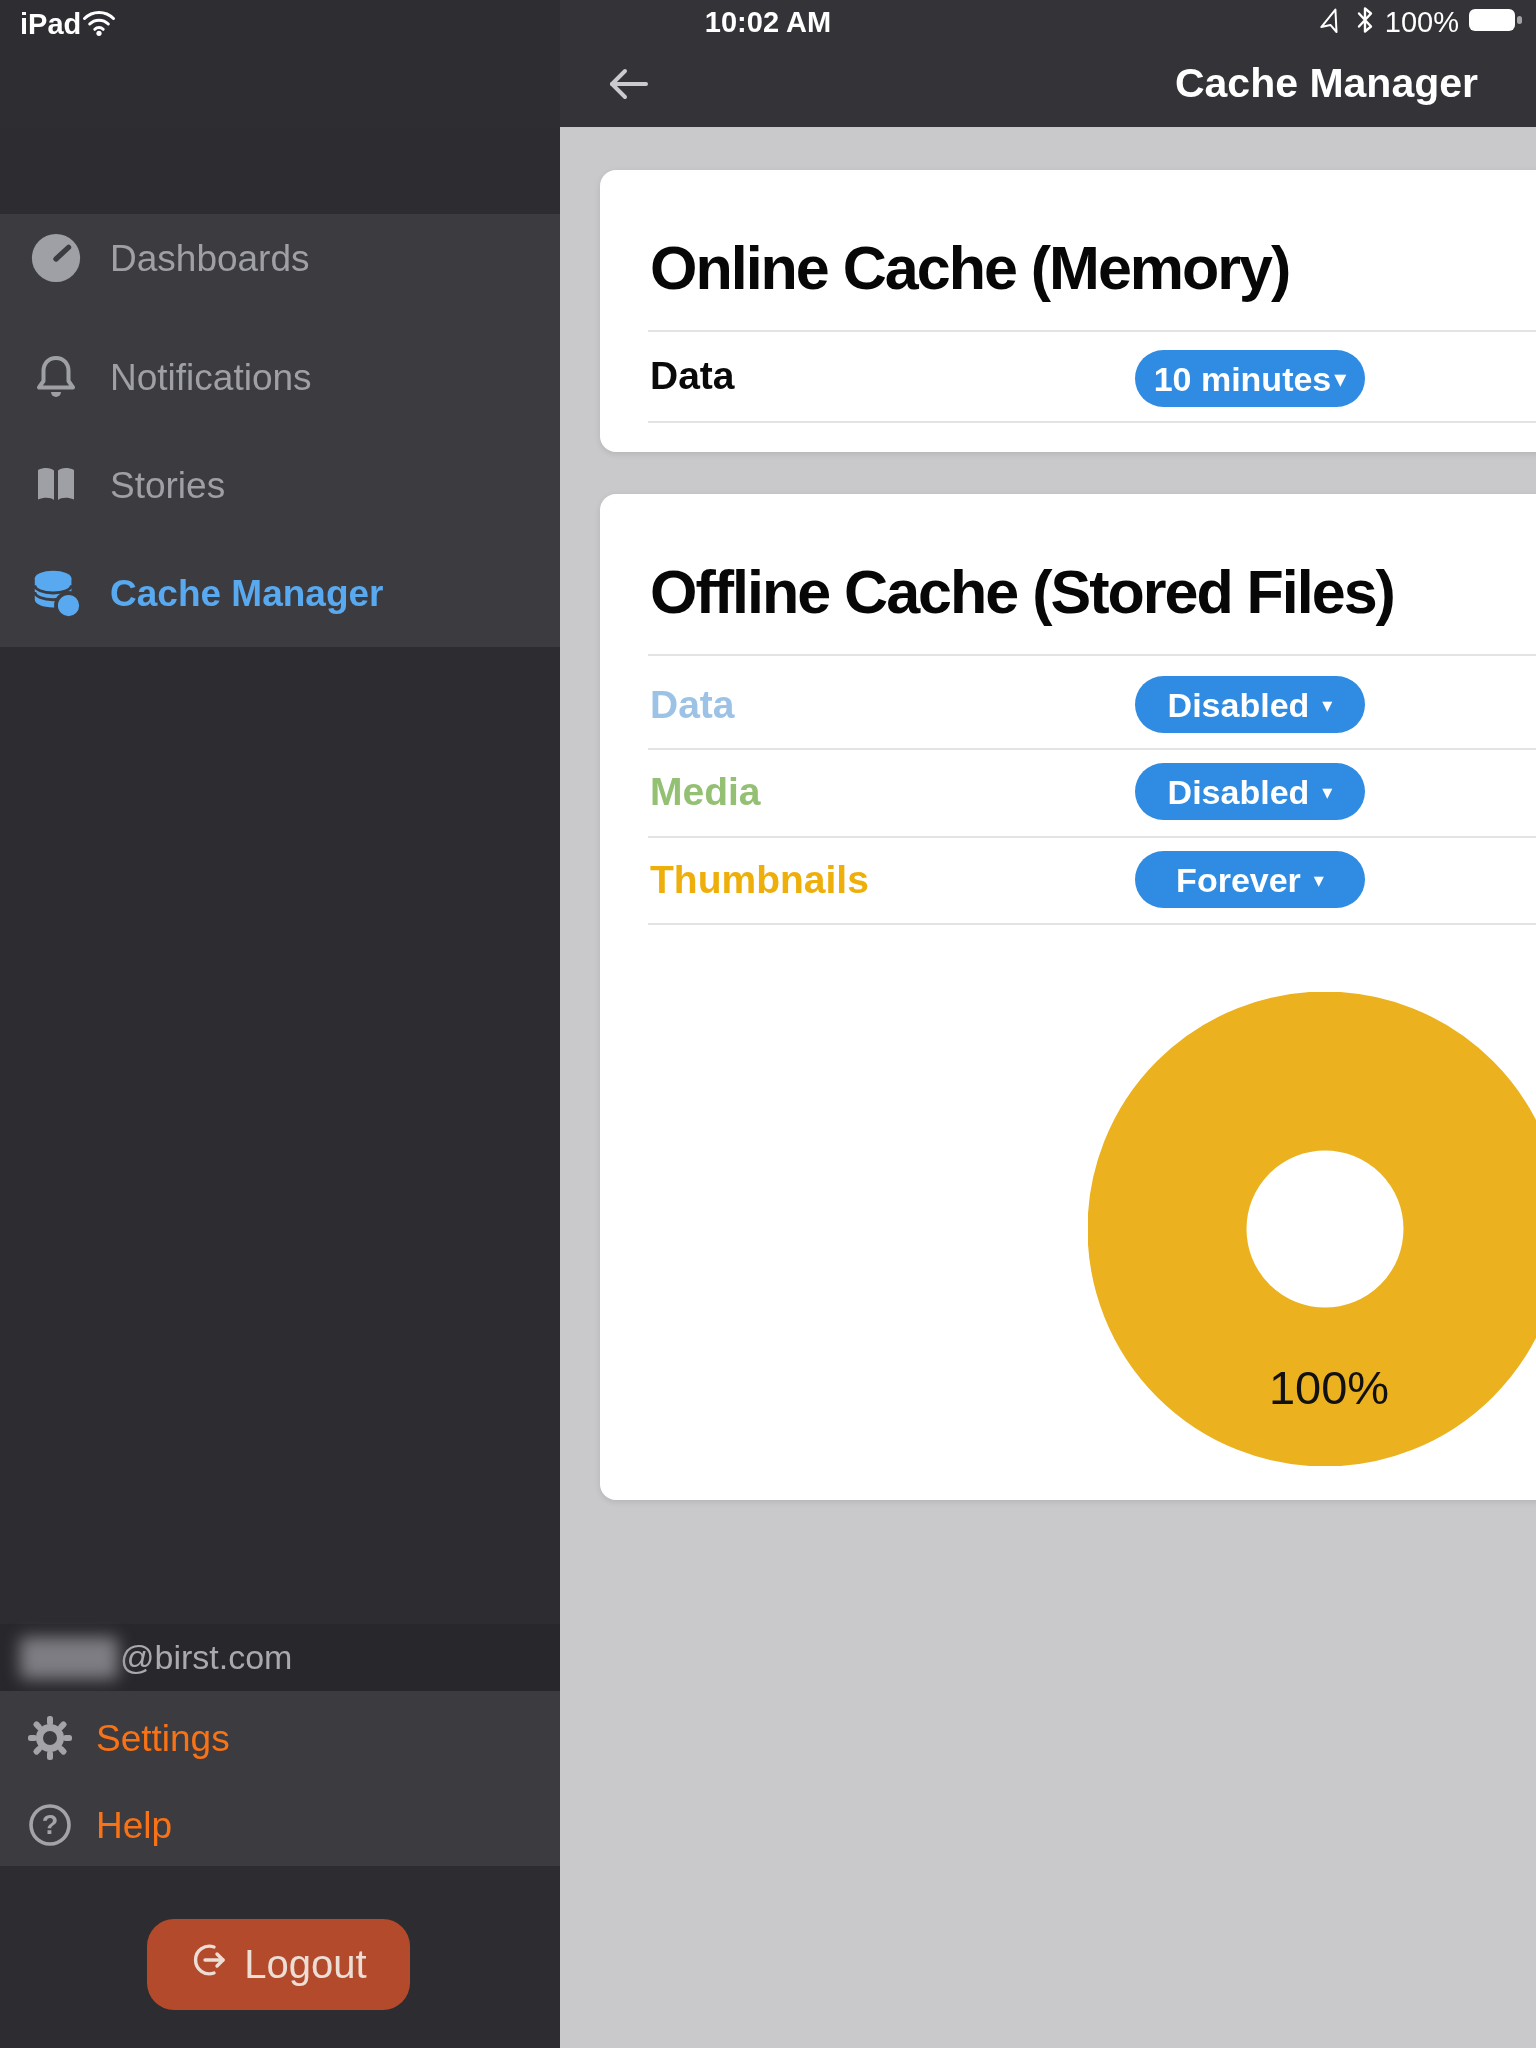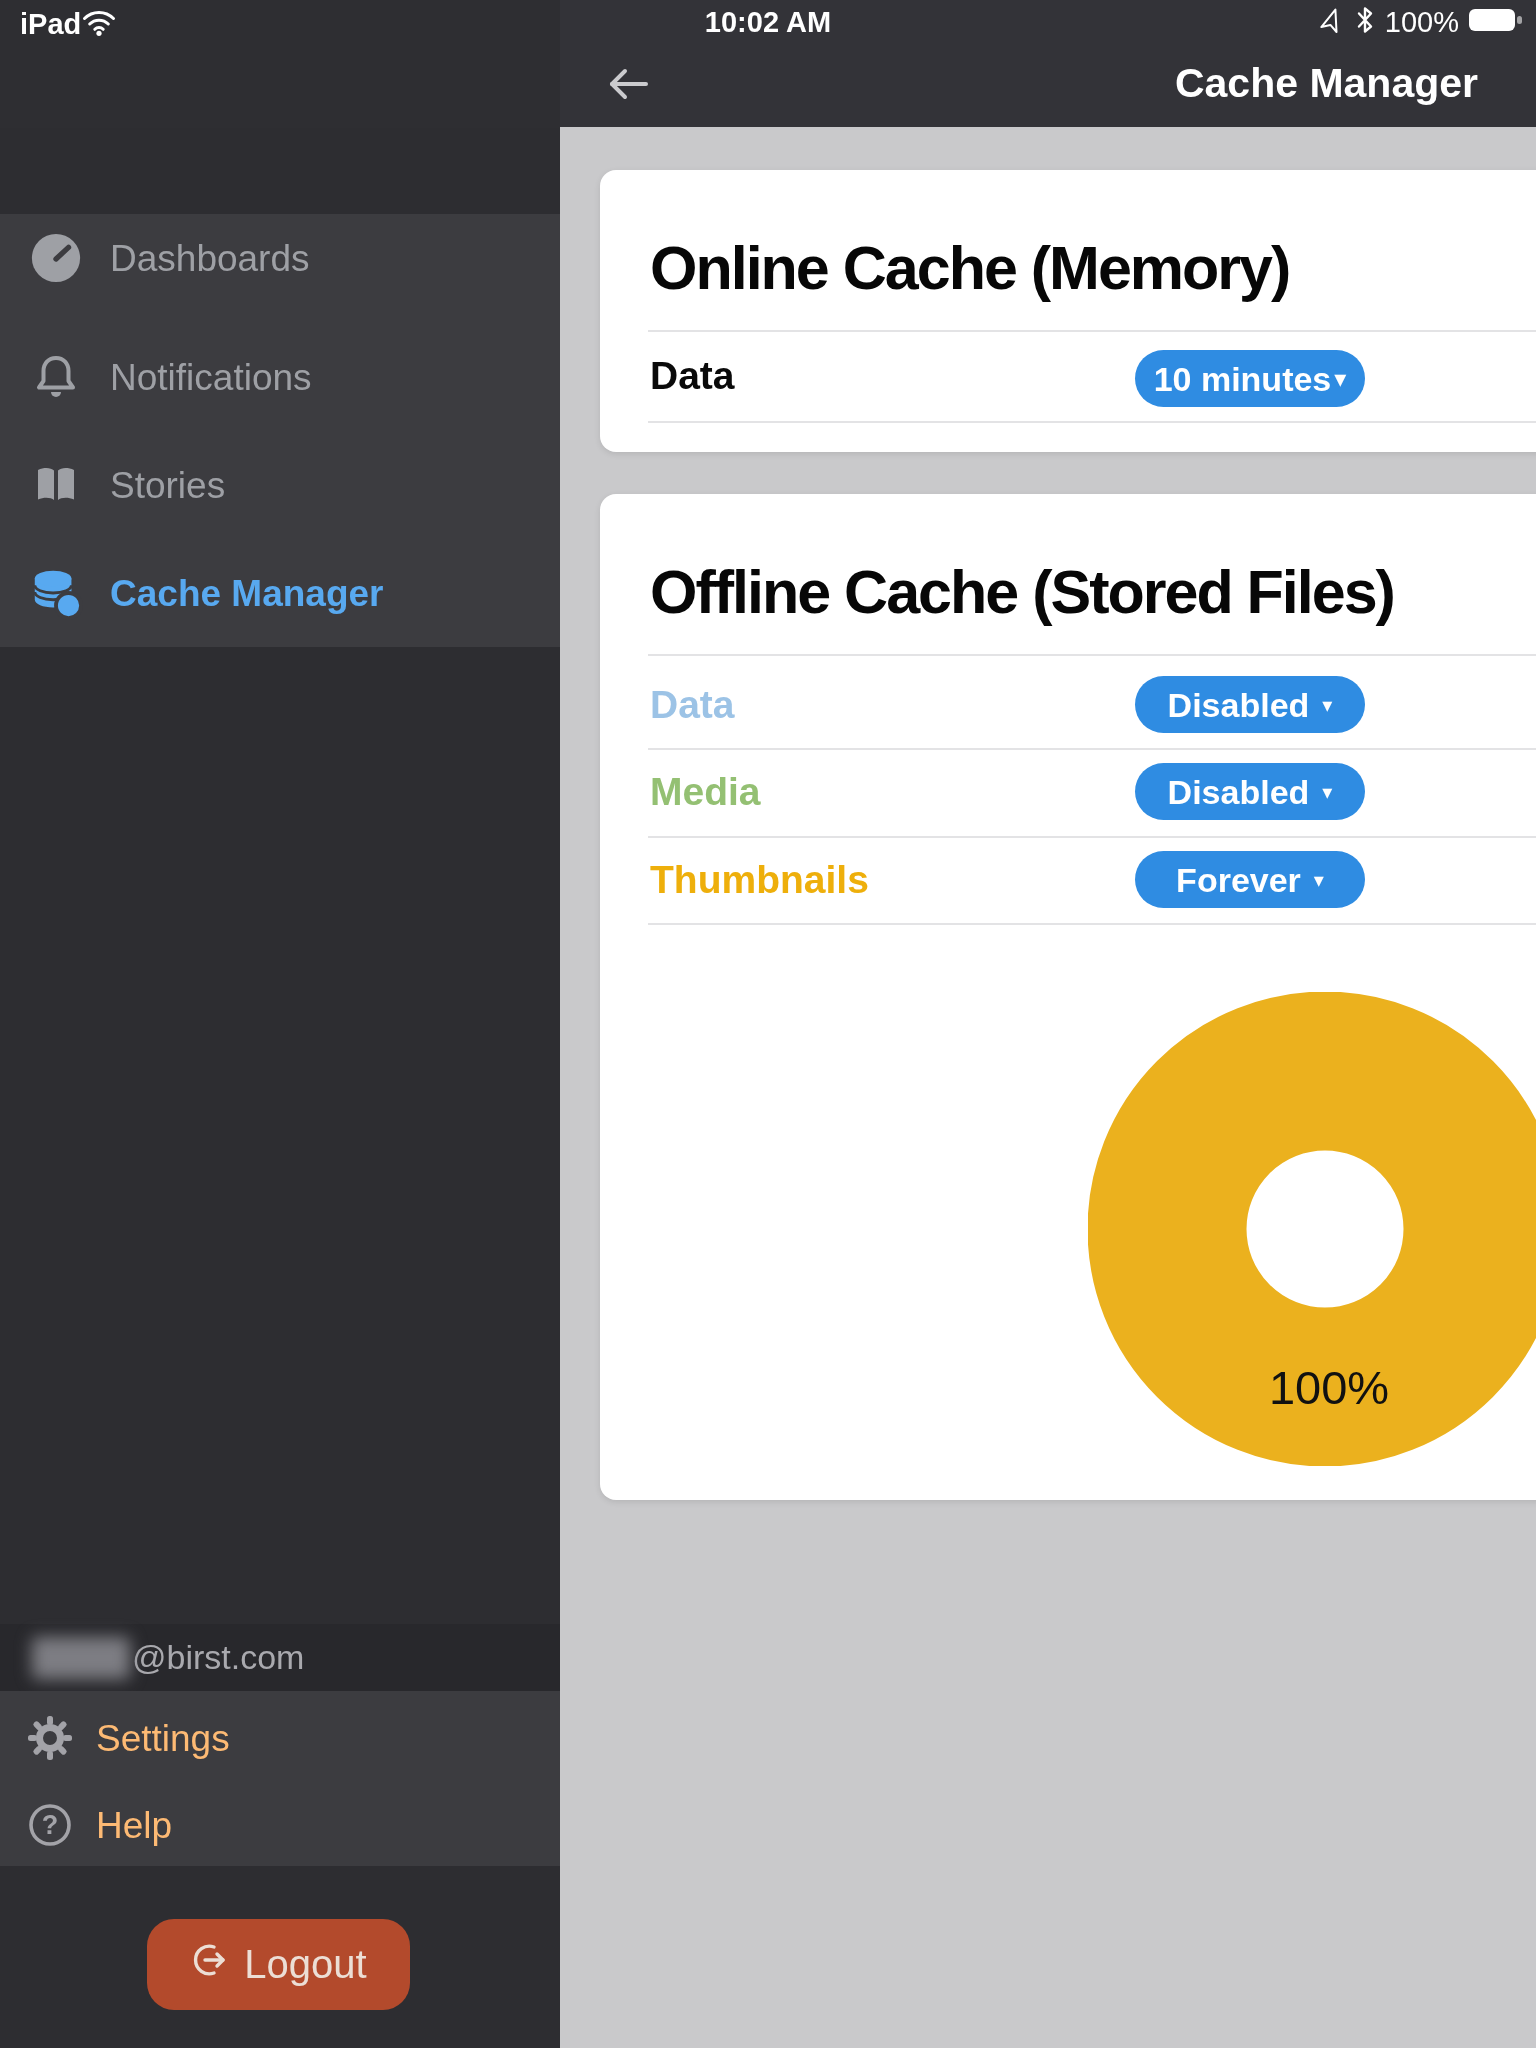--- a/index.html
+++ b/index.html
@@ -14,26 +14,26 @@
   .sb-logo { position:absolute; top:48px; left:0; width:100%; display:flex; justify-content:center; align-items:center; gap:12px; }
   .sb-logo .word { color:#fff; font-size:49px; font-weight:700; letter-spacing:-1px; line-height:1; }
   .sb-workspace { position:absolute; top:128px; left:0; width:100%; height:86px; background:#232327; display:flex; align-items:center; padding:0 24px 0 33px; color:#b7b7bc; font-size:34px; }
   .sb-workspace .spacer { flex:1; }
   .sb-menu { position:absolute; top:214px; left:0; width:100%; height:433px; background:#3c3c40; }
   .menu-item { position:absolute; left:0; width:100%; height:84px; cursor:pointer; }
   .menu-item .mi-icon { position:absolute; left:28px; top:50%; transform:translateY(-50%); width:56px; height:56px; display:flex; align-items:center; justify-content:center; }
   .menu-item .mi-label { position:absolute; left:110px; top:50%; transform:translateY(-50%); font-size:37px; color:#9ea0a5; line-height:1; }
   .menu-item.active .mi-label { color:#58a9f0; font-weight:700; }
   .mi-0{top:2px;} .mi-1{top:121px;} .mi-2{top:229px;} .mi-3{top:337px;}
-  .sb-email { position:absolute; top:1624px; left:0; width:100%; height:67px; background:#28282c; display:flex; align-items:center; padding-left:32px; color:#a9a9ae; font-size:34px; }
+  .sb-email { position:absolute; top:1624px; left:0; width:100%; height:67px; background:#28282c; display:flex; align-items:center; padding-left:20px; color:#a9a9ae; font-size:34px; }
   .redacted { width:98px; height:42px; border-radius:5px; background:#7d7d83; filter:blur(8px); margin-right:2px; flex:none; }
   .sb-footer { position:absolute; top:1691px; left:0; width:100%; height:175px; background:#3c3c40; }
   .footer-item { position:absolute; left:0; width:100%; height:80px; cursor:pointer; }
   .footer-item .fi-icon { position:absolute; left:26px; top:50%; transform:translateY(-50%); width:48px; height:48px; display:flex; align-items:center; justify-content:center; }
-  .footer-item .fi-label { position:absolute; left:96px; top:50%; transform:translateY(-50%); font-size:37px; color:#fdba74; line-height:1; }
+  .footer-item .fi-label { position:absolute; left:96px; top:50%; transform:translateY(-50%); font-size:37px; color:#f97316; line-height:1; }
   .fi-0{top:7px;} .fi-1{top:94px;}
   .sb-bottom { position:absolute; top:1866px; left:0; width:100%; height:182px; background:#2d2d31; }
   .logout-btn { position:absolute; left:147px; top:53px; width:263px; height:91px; border-radius:27px; background:#b34a2c; display:flex; align-items:center; justify-content:center; gap:16px; color:#ecded5; font-size:40px; cursor:pointer; }
 
   
   .main { position:absolute; left:560px; top:0; width:976px; height:2048px; background:#c9c9cb; }
   .m-header { position:absolute; top:0; left:0; width:100%; height:127px; background:#333338; }
   .hdr-time { position:absolute; left:208px; top:8px; transform:translateX(-50%); color:#fff; font-size:29px; font-weight:700; line-height:1; }
   .hdr-right { position:absolute; right:12px; top:5px; display:flex; align-items:center; gap:9px; color:#fff; font-size:29px; font-weight:500; line-height:1; }
   .back-btn { position:absolute; left:44px; top:64px; width:46px; height:40px; cursor:pointer; }

